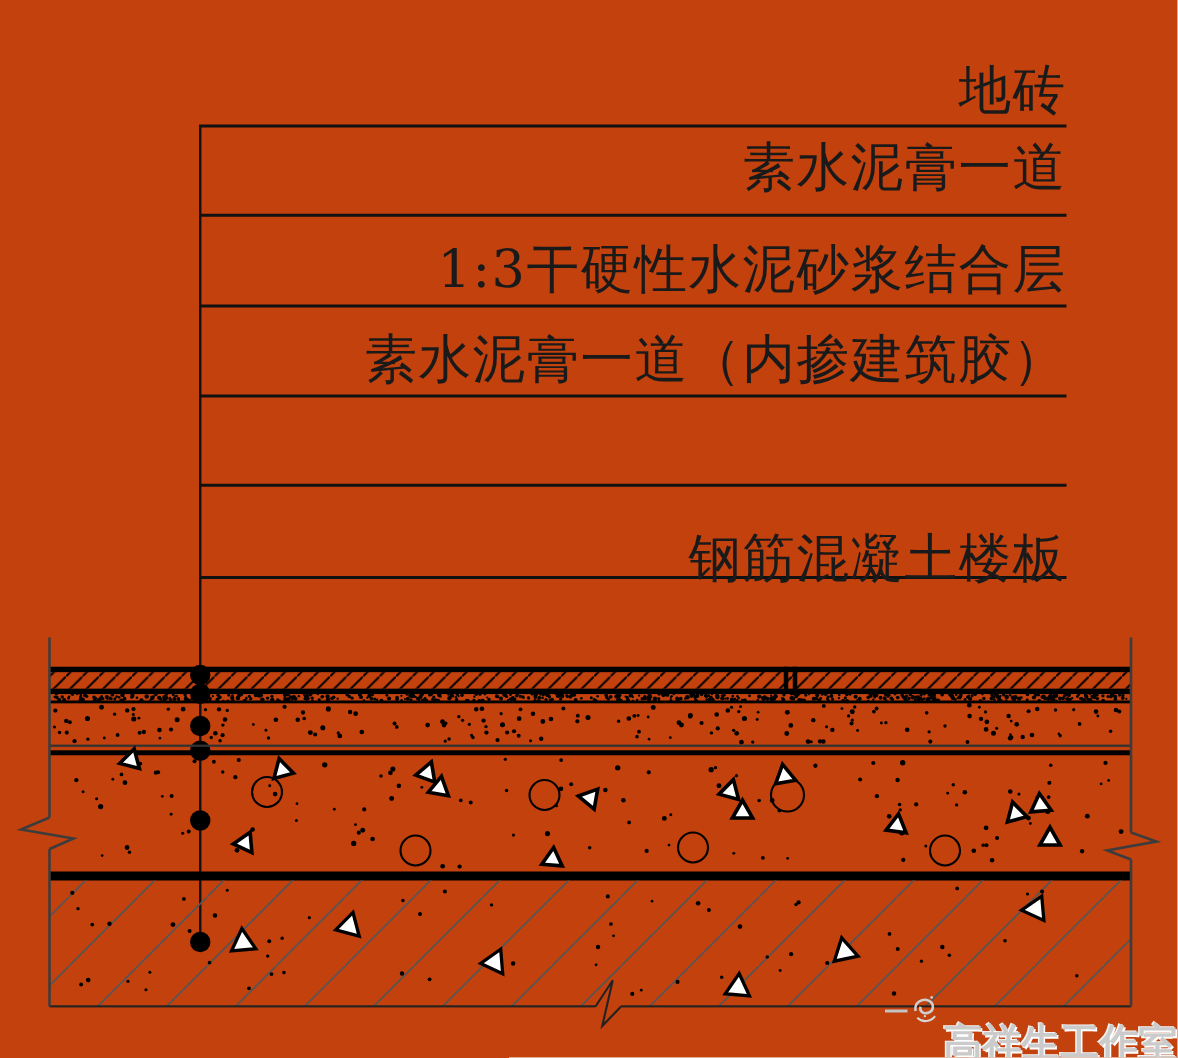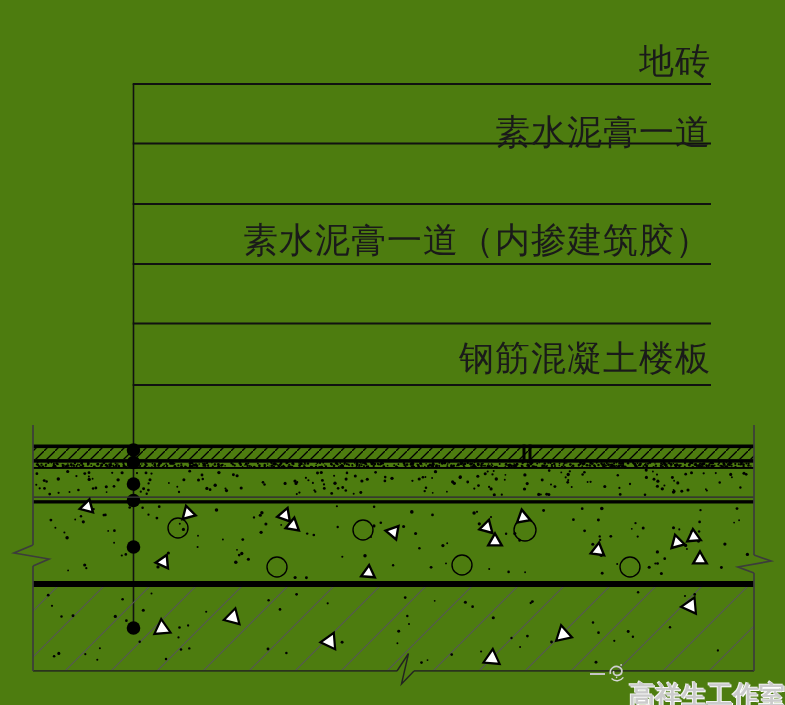--- a/index.html
+++ b/index.html
@@ -1,16 +1,16 @@
 <!DOCTYPE html>
 <html><head>
 <meta charset="utf-8">
 <style>
   html,body{margin:0;padding:0;background:#fff;}
-  .canvas{position:relative;width:785px;height:705px;background:#4d7c0f;overflow:hidden;
+  .canvas{position:relative;width:785px;height:705px;background:#c2410c;overflow:hidden;
           font-family:"DejaVu Sans",sans-serif;}
   .canvas svg.drawing{position:absolute;left:0;top:0;}
   .callout-label{position:absolute;right:74px;white-space:nowrap;color:#1a1a1a;
           font-size:35px;letter-spacing:1px;line-height:42px;text-align:right;
           font-family:"DejaVu Serif","DejaVu Sans",serif;}
   .watermark{position:absolute;left:590px;top:650px;width:195px;height:48px;
           display:flex;align-items:center;gap:2px;z-index:5;}
   .wm-dash{display:inline-block;width:26px;height:0;border-top:2px solid #c4c4c4;}
   .wm-text{font-size:26px;font-weight:600;color:#cbcbcb;letter-spacing:0px;white-space:nowrap;
           text-shadow:1px 1px 0 #ffffff,-1px -1px 0 #f2f2f2;margin-top:43px;}
@@ -1094,23 +1094,24 @@
       <line x1="33" y1="425" x2="33" y2="545"></line>
       <polyline points="33,545 14,553 49,559 33,566"></polyline>
       <line x1="33" y1="566" x2="33" y2="671"></line>
       <line x1="754" y1="425" x2="754" y2="555"></line>
       <polyline points="754,555 771,561 738,567 754,573"></polyline>
       <line x1="754" y1="573" x2="754" y2="671"></line>
     </g>
   </svg>
 
   <div class="callout-label" style="top:40px">地砖</div>
-  <div class="callout-label" style="top:111px">素水泥膏一道</div>
+  <div class="callout-label" style="top:91px">素水泥膏一道</div>
+  <div class="callout-label" style="top:159px">1:3干硬性水泥砂浆结合层</div>
   <div class="callout-label" style="top:219px">素水泥膏一道（内掺建筑胶）</div>
-  <div class="callout-label" style="top:337px">钢筋混凝土楼板</div>
+  <div class="callout-label" style="top:352px">钢筋混凝土楼板</div>
 
   <div class="watermark">
     <span class="wm-dash"></span>
     <svg width="36" height="40" viewBox="0 0 36 40">
       <path d="M6,20 C4,10 14,4 22,8 C28,11 28,20 21,22 C15,24 10,20 12,15" fill="none" stroke="#cfcfcf" stroke-width="3"></path>
       <path d="M8,28 C14,34 24,33 29,26" fill="none" stroke="#d6d6d6" stroke-width="2.4"></path>
       <circle cx="25" cy="4" r="1.6" fill="#cfcfcf"></circle>
       <circle cx="17" cy="26" r="1.4" fill="#d4d4d4"></circle>
     </svg>
     <span class="wm-text">高祥生工作室</span>

